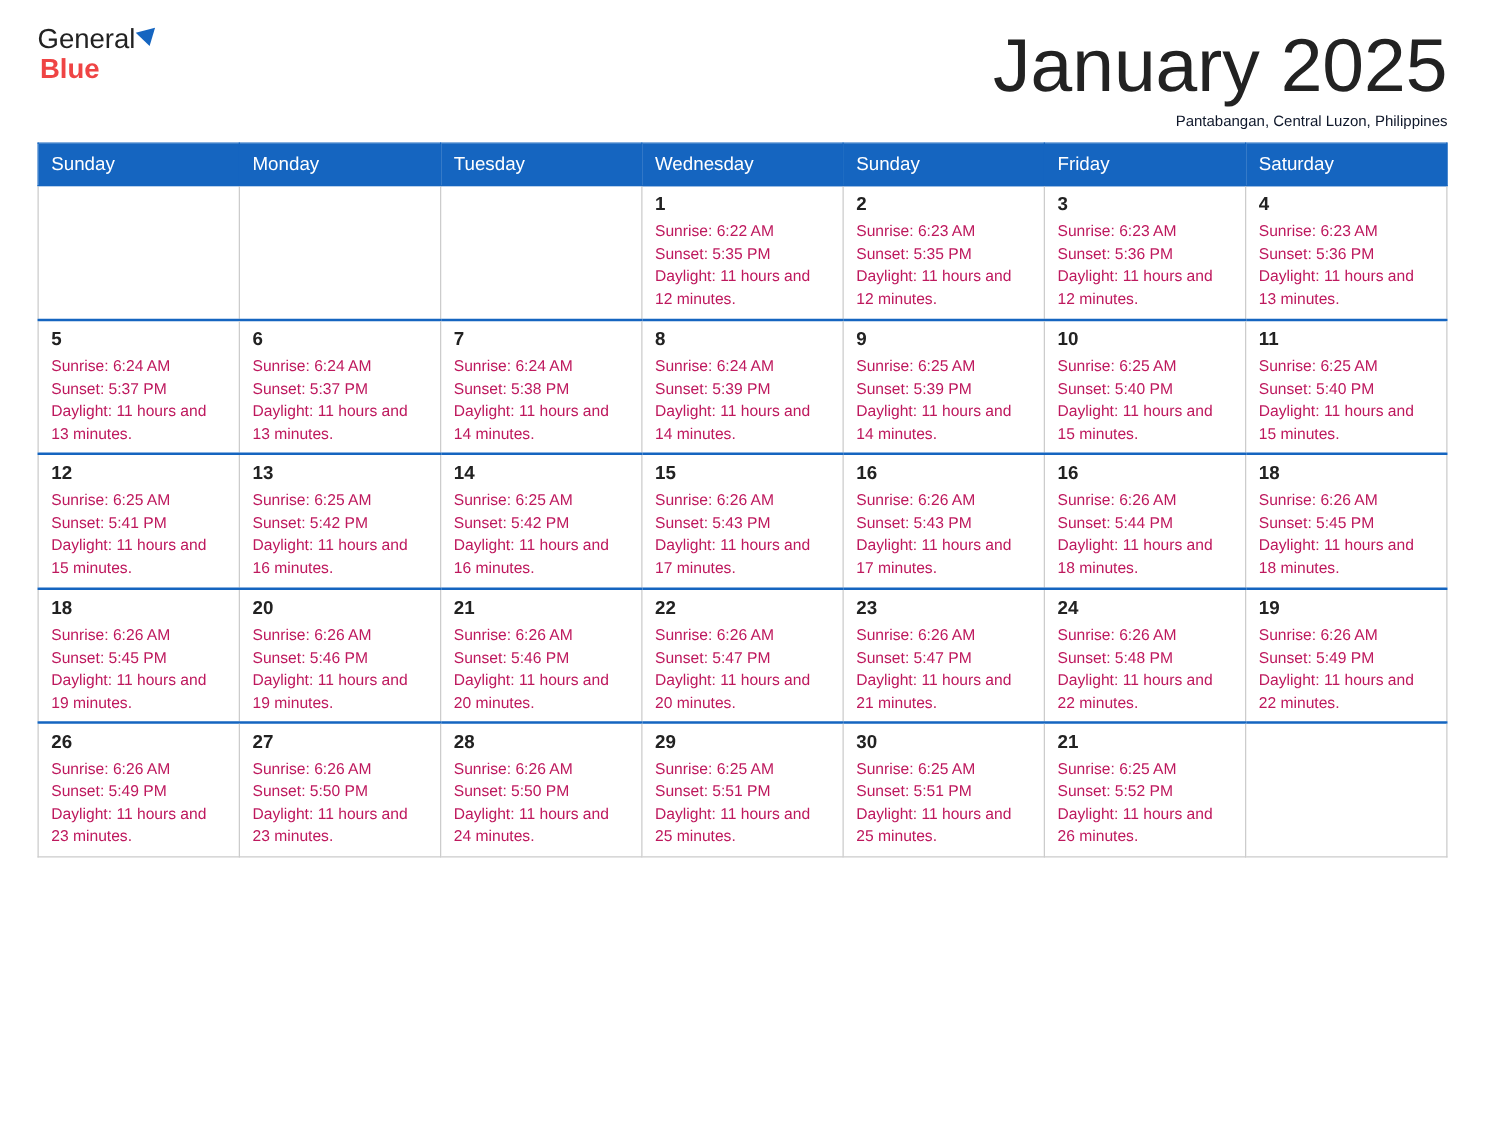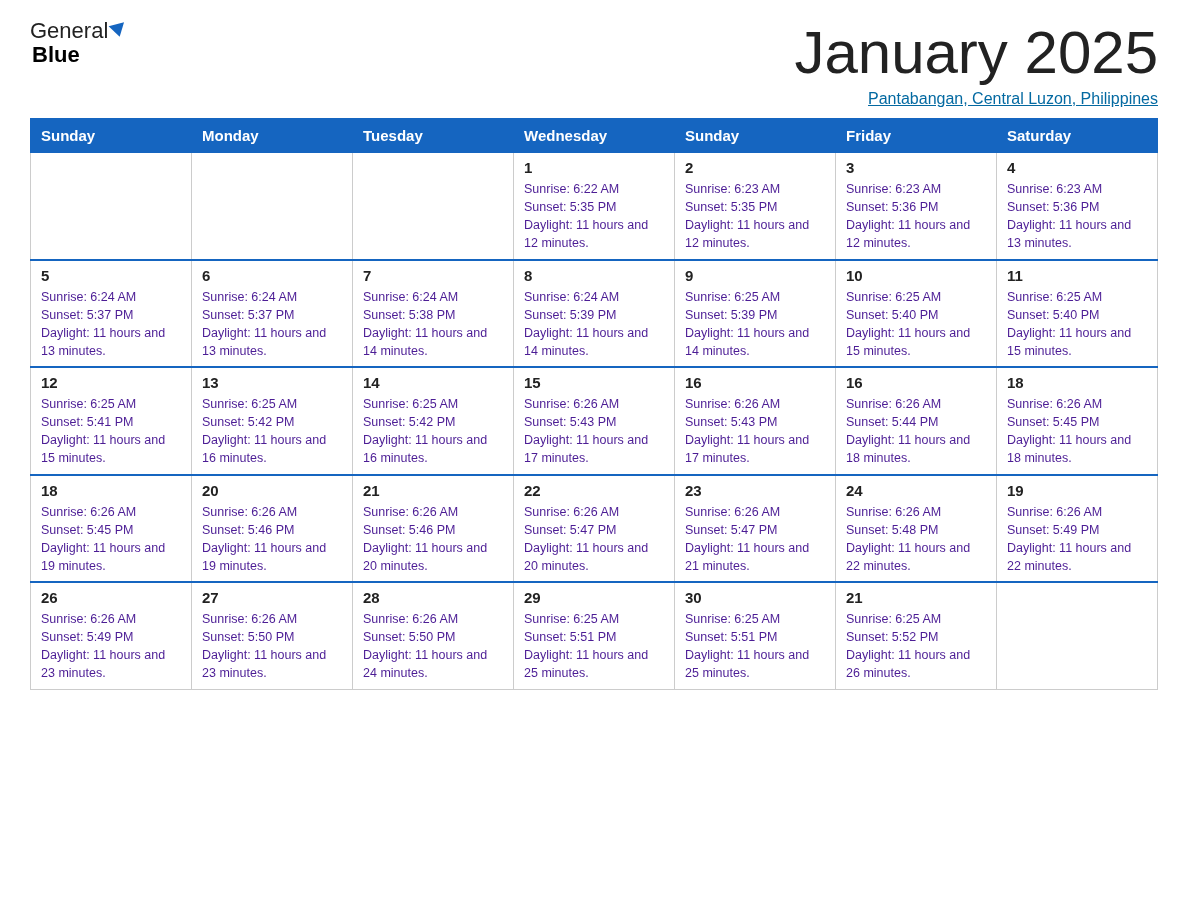--- a/index.html
+++ b/index.html
@@ -26,35 +26,34 @@
     .title-section {
       text-align: right;
     }
     .calendar-title {
       font-size: 60px;
       font-weight: normal;
       color: #222;
       line-height: 1.1;
     }
     .calendar-subtitle {
-      font-size: 16px;
-      color: #0369a1;
+      font-size: 12px;
+      color: #0f172a;
       margin-top: 4px;
-      text-decoration: underline;
     }
     .calendar-table {
       width: 100%;
       border-collapse: collapse;
       margin-top: 10px;
     }
     .calendar-table th {
       background-color: #1565c0;
       color: #fff;
       font-size: 15px;
-      font-weight: bold;
+      font-weight: normal;
       padding: 8px 10px;
       text-align: left;
       border: 1px solid #1565c0;
     }
     .calendar-table td {
       vertical-align: top;
       border: 1px solid #ccc;
       padding: 6px 10px;
       width: calc(100% / 7);
       min-height: 90px;
@@ -63,39 +62,39 @@
     }
     .day-number {
       font-size: 15px;
       font-weight: bold;
       margin-bottom: 4px;
       display: block;
     }
     .day-info {
       font-size: 12.5px;
       line-height: 1.45;
-      color: #4c1d95;
+      color: #be185d;
     }
     .empty-cell {
       background: #fff;
     }
     .row-border td {
       border-top: 2px solid #1565c0;
     }
     .logo-wrapper {
       display: flex;
       flex-direction: column;
       align-items: flex-start;
     }
     .logo-line1 {
       display: flex;
       align-items: center;
     }
     .logo-line2 {
-      color: #000000;
+      color: #ef4444;
       font-size: 22px;
       font-weight: bold;
       margin-left: 2px;
     }
     .logo-triangle {
       display: inline-block;
       width: 0;
       height: 0;
       border-left: 8px solid transparent;
       border-right: 8px solid transparent;

